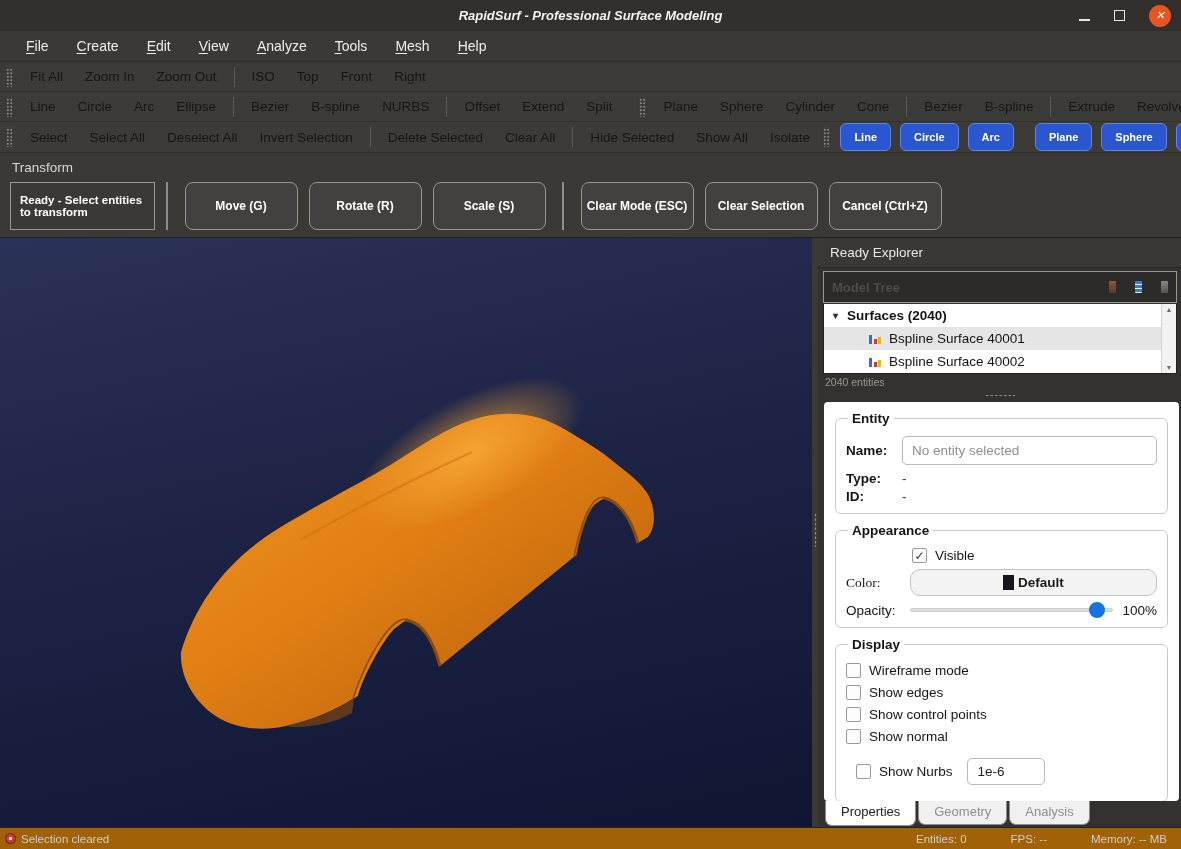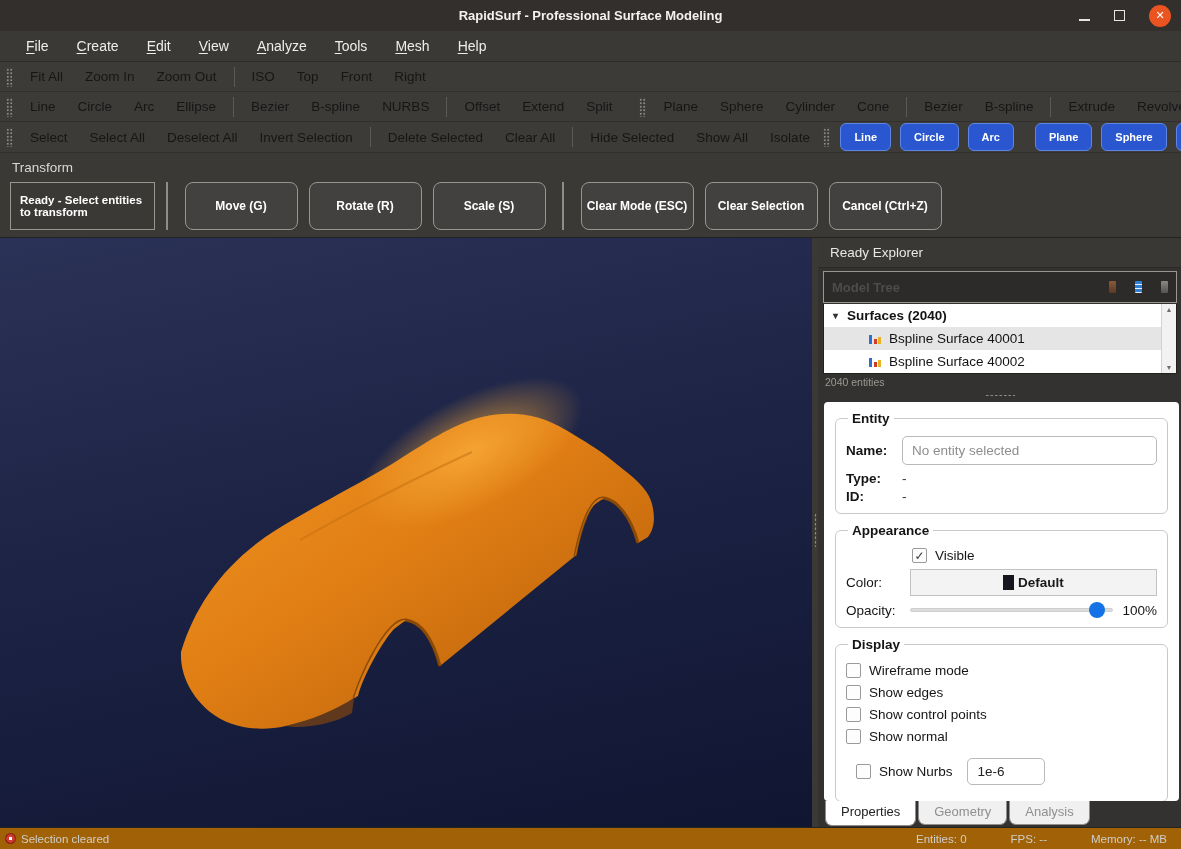--- a/index.html
+++ b/index.html
@@ -5,21 +5,21 @@
   * { box-sizing: border-box; }
   html,body { margin:0; padding:0; }
   body {
     width:1181px; height:849px; overflow:hidden;
     background:#3b3936; font-family:"Liberation Sans", sans-serif;
     -webkit-font-smoothing:antialiased;
   }
 
   
   .titlebar{ height:31px; background:#322f2c; position:relative;
-    display:flex; align-items:center; justify-content:center; }
+    display:flex; align-items:center; justify-content:center;font-style:italic; }
   .titlebar .title{ color:#f4f2ef; font-weight:bold; font-size:13px; }
   .win-controls{ position:absolute; right:10px; top:0; height:31px;
     display:flex; align-items:center; gap:24px; }
   .min-glyph{ width:11px; height:2px; background:#e8e6e3; display:inline-block; }
   .max-glyph{ width:11px; height:11px; border:1.5px solid #e8e6e3; display:inline-block; }
   .close-btn{ width:22px; height:22px; border-radius:50%; background:#e95420;
     color:#fff; font-size:11px; display:flex; align-items:center; justify-content:center; }
 
   
   .menubar{ height:31px; background:#3b3936; display:flex; align-items:center;
@@ -112,21 +112,21 @@
   .flabel{ font-weight:bold; width:56px; flex:0 0 auto; }
   .name-input{ flex:1; height:29px; border:1px solid #b9b9b9; border-radius:5px;
     padding:0 9px; font-size:13.5px; font-family:"Liberation Sans",sans-serif; color:#444; outline:none; background:#fff; }
   .name-input::placeholder{ color:#8e8e8e; }
   .fvalue{ color:#333; }
   .checkbox{ width:15px; height:15px; border:1px solid #9a9a9a; border-radius:2px;
     background:#fdfdfd; display:inline-flex; align-items:center; justify-content:center;
     font-size:12px; color:#3a3a3a; margin-right:8px; flex:0 0 auto; }
   .visible-row{ padding-left:66px; }
   .color-btn{ flex:1; height:27px; background:#f3f3f3; border:1px solid #c2c2c2;
-    border-radius:0; display:flex; align-items:center; justify-content:center;
+    border-radius:10px; display:flex; align-items:center; justify-content:center;
     font-size:13.5px; font-weight:bold; color:#1a1a1a; gap:4px; cursor:default; }
   .swatch{ width:11px; height:15px; background:#16161f; display:inline-block; }
   .flabel.w64{ width:64px; }
   .slider{ flex:1; position:relative; height:16px; margin-right:9px; }
   .slider .groove{ position:absolute; left:0; right:0; top:6px; height:4px;
     background:#dcdcdc; border-radius:2px; border:1px solid #cfcfcf; }
   .slider .handle{ position:absolute; top:0; left:88%; width:16px; height:16px;
     border-radius:50%; background:#1373e6; }
   .opct{ font-size:13.5px; color:#151515; }
   .dkrow{ margin-top:7px; }
@@ -371,21 +371,21 @@
 
       <fieldset>
         <legend>Appearance</legend>
         <div class="frow visible-row">
           <span class="checkbox">
               <span>✓</span>
             </span>
           <span>Visible</span>
         </div>
         <div class="frow">
-          <span class="flabel w64" style="font-weight:normal;">Color:</span>
+          <span class="flabel w64" style="font-weight:normal;font-family:Liberation Serif, serif;">Color:</span>
           <span class="color-btn">
             <span class="swatch"></span>
             <span>Default</span>
           </span>
         </div>
         <div class="frow">
           <span class="flabel w64" style="font-weight:normal;">Opacity:</span>
           <span class="slider">
             <span class="groove"></span>
             <span class="handle"></span>

